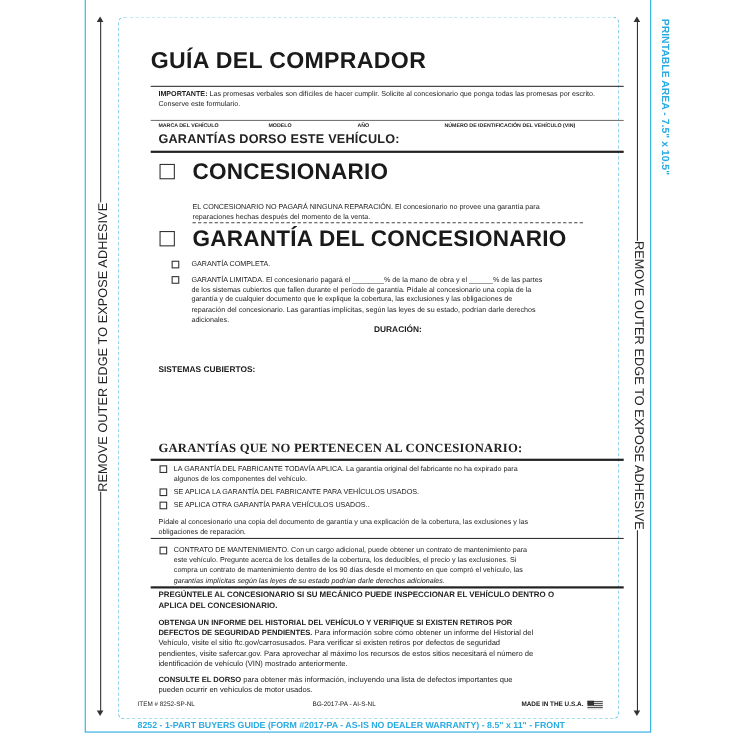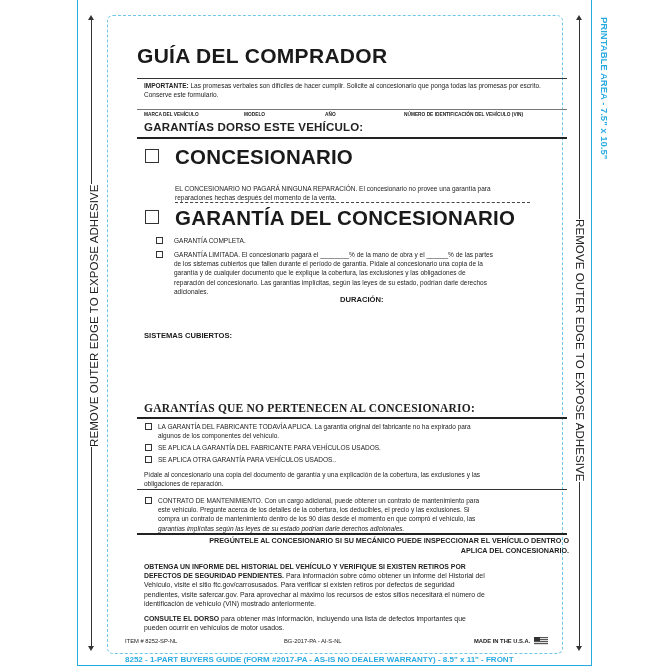--- a/index.html
+++ b/index.html
@@ -133,21 +133,21 @@
 
   <div class="sm-box" style="left:8px; top:497px;"></div>
   <div class="para" style="left:21px; top:496px; width:400px;">
     <div>CONTRATO DE MANTENIMIENTO. Con un cargo adicional, puede obtener un contrato de mantenimiento para</div>
     <div>este vehículo. Pregunte acerca de los detalles de la cobertura, los deducibles, el precio y las exclusiones. Si</div>
     <div>compra un contrato de mantenimiento dentro de los 90 días desde el momento en que compró el vehículo, las</div>
     <div style="font-style:italic;">garantías implícitas según las leyes de su estado podrían darle derechos adicionales.</div>
   </div>
   <div class="rule thick" style="top:533px;"></div>
 
-  <div class="para bold" style="left:7px; top:536px; font-size:7.2px; line-height:9.5px; width:425px;text-align:right;">
+  <div class="para bold" style="left:7px; top:536px; font-size:7.2px; line-height:9.5px; width:425px;">
     <div>PREGÚNTELE AL CONCESIONARIO SI SU MECÁNICO PUEDE INSPECCIONAR EL VEHÍCULO DENTRO O</div>
     <div>APLICA DEL CONCESIONARIO.</div>
   </div>
 
   <div class="para" style="left:7px; top:562px; font-size:6.9px; line-height:9.2px; width:425px;">
     <div class="bold">OBTENGA UN INFORME DEL HISTORIAL DEL VEHÍCULO Y VERIFIQUE SI EXISTEN RETIROS POR</div>
     <div><span class="bold">DEFECTOS DE SEGURIDAD PENDIENTES.</span><span> Para información sobre cómo obtener un informe del Historial del</span></div>
     <div>Vehículo, visite el sitio ftc.gov/carrosusados. Para verificar si existen retiros por defectos de seguridad</div>
     <div>pendientes, visite safercar.gov. Para aprovechar al máximo los recursos de estos sitios necesitará el número de</div>
     <div>identificación de vehículo (VIN) mostrado anteriormente.</div>

